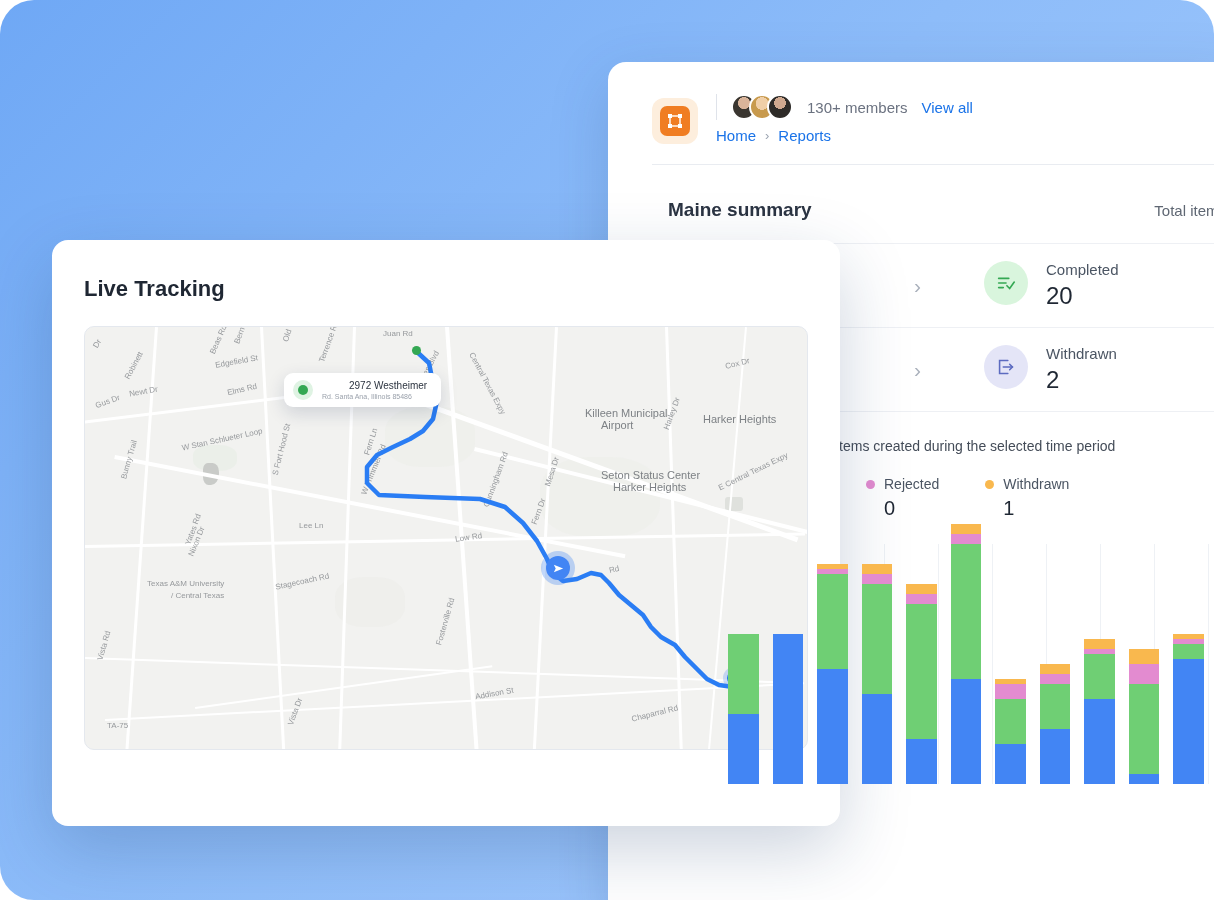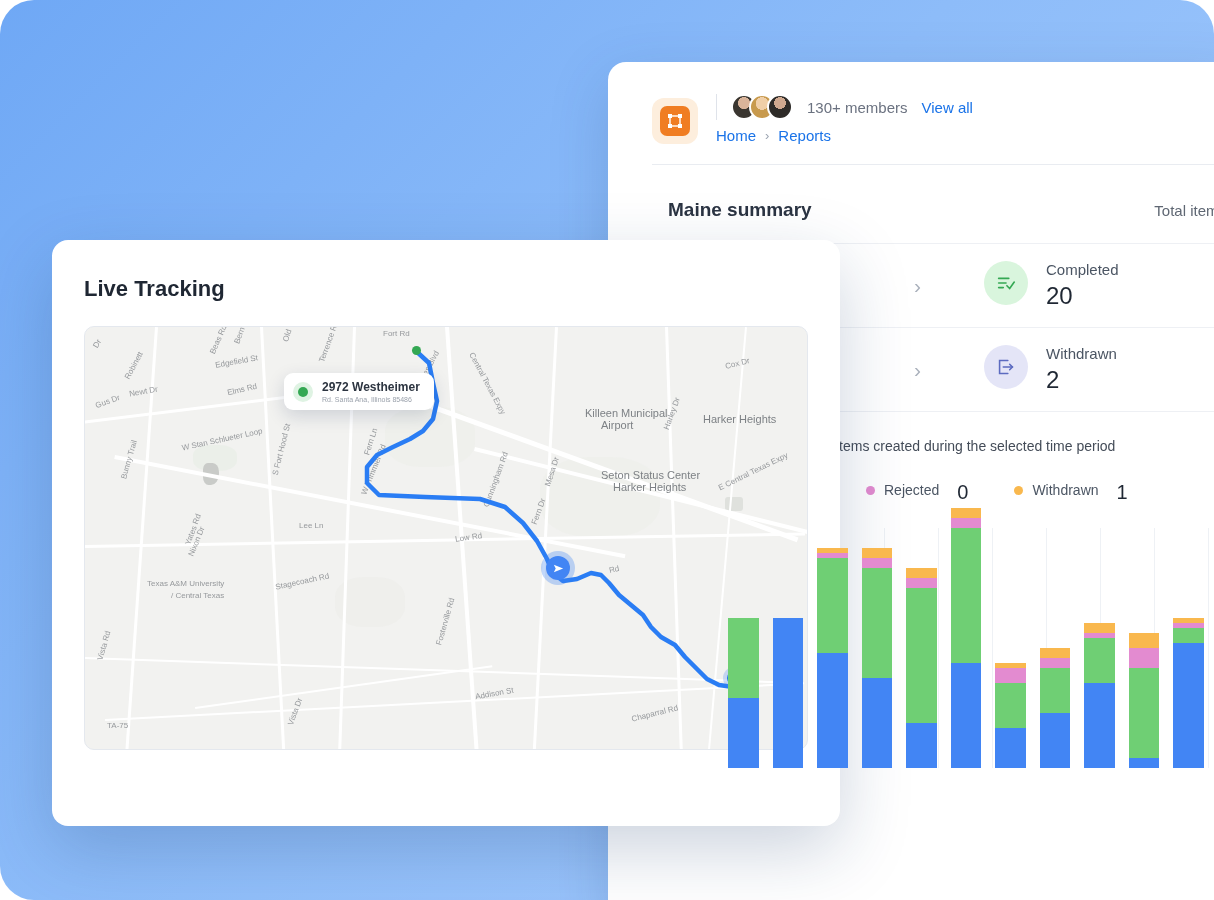--- a/index.html
+++ b/index.html
@@ -119,21 +119,21 @@
   
   .chart-block { padding: 26px 0 0 0; }
   .chart-sub {
     font-size: 14px; color: #444c58;
     padding-left: 228px;
   }
   .legend {
     display: flex; gap: 46px;
     padding-left: 258px; margin-top: 22px;
   }
-  .leg-item { display: flex; flex-direction: row; }
+  .leg-item { display: flex; flex-direction: column; }
   .leg-top { display: flex; align-items: center; gap: 9px; }
   .leg-dot { width: 9px; height: 9px; border-radius: 50%; }
   .leg-name { font-size: 14px; color: #4b5563; }
   .leg-val { font-size: 20px; color: #1f2733; margin-top: 5px; margin-left: 18px; }
 
   .chart-area {
     position: relative;
     margin-top: 24px;
     height: 240px;
     padding-left: 112px;
@@ -212,21 +212,21 @@
     padding: 7px 14px 7px 9px;
   }
   .tip-dot-wrap {
     width: 20px; height: 20px; border-radius: 50%;
     display: flex; align-items: center; justify-content: center;
     flex: 0 0 auto;
   }
   .tip-green { background: #dff3e3; }
   .tip-blue  { background: #dbe9fd; }
   .tip-dot-g { width: 10px; height: 10px; border-radius: 50%; background: #34a853; }
-  .tip-name { font-size: 12px; font-weight: 700; color: #2c3440; }
+  .tip-name { font-size: 10px; font-weight: 400; color: #2c3440; margin-left: 27px; }
   .tip-addr { font-size: 7px; color: #9aa1ab; margin-top: 2px; }
 
   .veh-marker {
     position: absolute;
     width: 34px; height: 34px; border-radius: 50%;
     background: rgba(66,133,244,.32);
     display: flex; align-items: center; justify-content: center;
   }
   .veh-inner {
     width: 24px; height: 24px; border-radius: 50%;
@@ -471,21 +471,21 @@
 
       <div class="map-label" style="left:8px;  top:12px;  transform:rotate(-60deg);">Dr</div>
       <div class="map-label" style="left:34px; top:34px; transform:rotate(-62deg);">Robinett</div>
       <div class="map-label" style="left:44px; top:60px; transform:rotate(-10deg);">Newt Dr</div>
       <div class="map-label" style="left:10px; top:70px; transform:rotate(-20deg);">Gus Dr</div>
       <div class="map-label" style="left:130px; top:30px; transform:rotate(-10deg);">Edgefield St</div>
       <div class="map-label" style="left:142px; top:58px; transform:rotate(-13deg);">Elms Rd</div>
       <div class="map-label" style="left:146px; top:4px;  transform:rotate(-70deg);">Bern</div>
       <div class="map-label" style="left:196px; top:4px;  transform:rotate(-72deg);">Old</div>
       <div class="map-label" style="left:222px; top:10px; transform:rotate(-70deg);">Terrence Rd</div>
-      <div class="map-label" style="left:298px; top:2px;">Fort Rd</div>
+      <div class="map-label" style="left:298px; top:2px;">Juan Rd</div>
       <div class="map-label" style="left:322px; top:38px; transform:rotate(-62deg);">Lowes Blvd</div>
       <div class="map-label" style="left:368px; top:52px; transform:rotate(62deg);">Central Texas Expy</div>
       <div class="map-label" style="left:96px;  top:108px; transform:rotate(-12deg);">W Stan Schlueter Loop</div>
       <div class="map-label" style="left:24px;  top:128px; transform:rotate(-74deg);">Bunny Trail</div>
       <div class="map-label" style="left:170px; top:118px; transform:rotate(-76deg);">S Fort Hood St</div>
       <div class="map-label" style="left:272px; top:110px; transform:rotate(-72deg);">Fern Ln</div>
       <div class="map-label" style="left:262px; top:138px; transform:rotate(-68deg);">W Trimmier Rd</div>
       <div class="map-label" style="left:214px; top:194px;">Lee Ln</div>
       <div class="map-label" style="left:92px;  top:198px; transform:rotate(-70deg);">Yates Rd</div>
       <div class="map-label" style="left:96px;  top:210px; transform:rotate(-68deg);">Nixon Dr</div>

